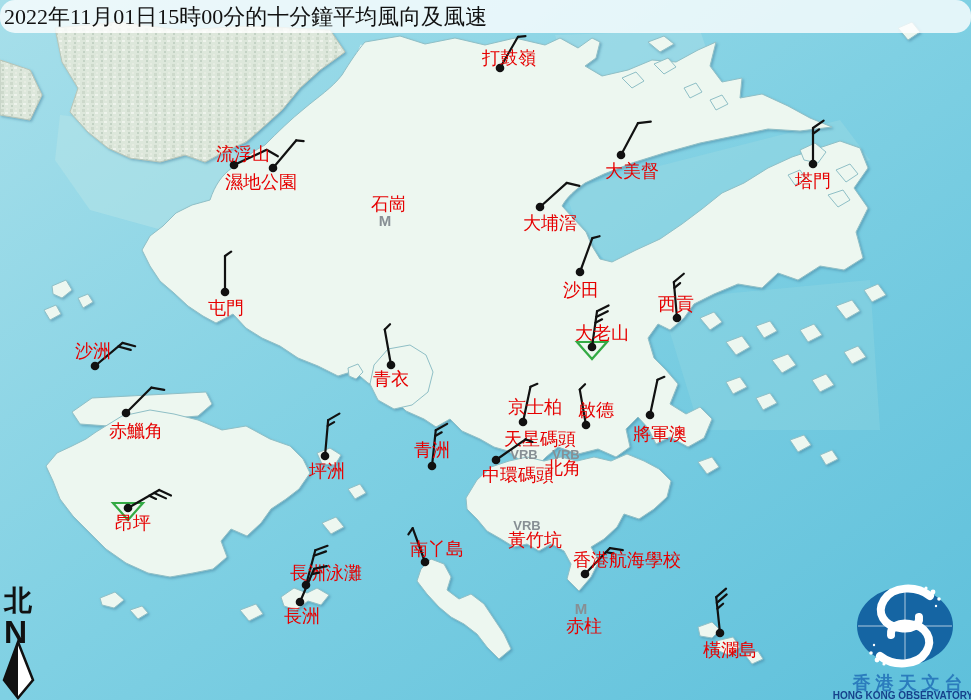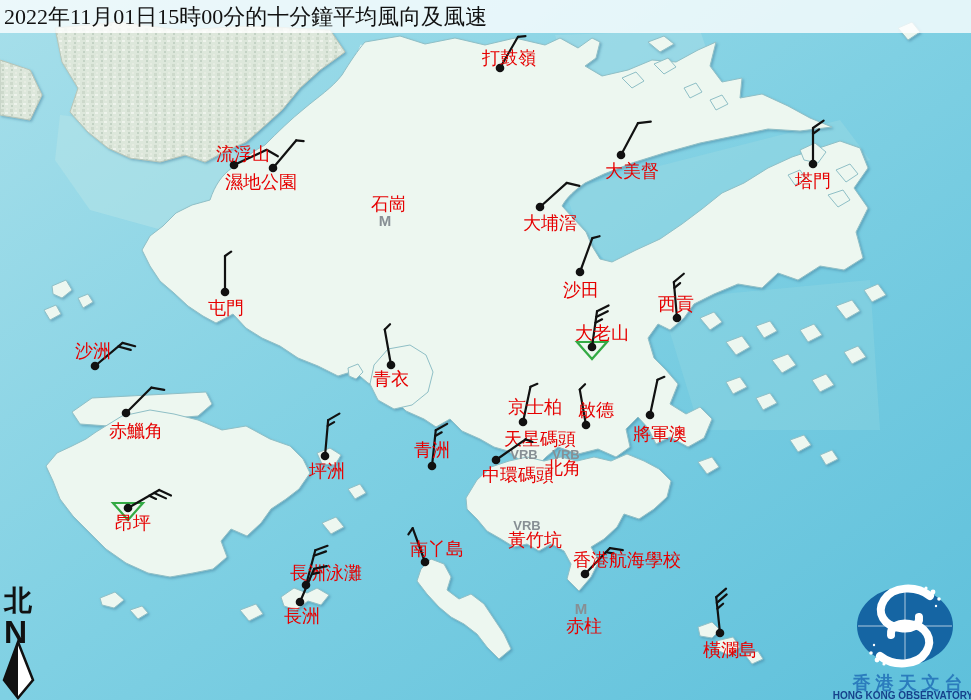--- a/index.html
+++ b/index.html
@@ -3,21 +3,21 @@
 <meta charset="utf-8">
 <style>
   html,body{margin:0;padding:0;background:#9adbe8;}
   #stage{position:relative;width:971px;height:700px;overflow:hidden;
          font-family:"Liberation Sans",sans-serif;}
   #map{position:absolute;left:0;top:0;}
   #titlebar{position:absolute;left:0;top:0;width:100%;height:33px;
             background:rgba(255,255,255,0.78);
             font-family:"Liberation Serif","DejaVu Serif",serif;
             font-size:22px;color:#111;line-height:33px;white-space:nowrap;
-            padding-left:4px;box-sizing:border-box;}
+            padding-left:4px;box-sizing:border-box;border-radius:15px;}
   .stn-label{font-family:"Liberation Serif","DejaVu Serif",serif;font-size:18px;}
   .status-label{font-family:"Liberation Sans","DejaVu Sans",sans-serif;font-weight:bold;}
   .logo-cn{font-family:"Liberation Sans","DejaVu Sans",sans-serif;font-weight:600;letter-spacing:5px;}
   .logo-en{font-family:"Liberation Sans","DejaVu Sans",sans-serif;font-weight:bold;}
   .compass-cn{font-family:"Liberation Serif","DejaVu Serif",serif;font-weight:bold;}
   .compass-n{font-family:"Liberation Sans","DejaVu Sans",sans-serif;font-weight:bold;}
 </style>
 </head>
 <body>
 

